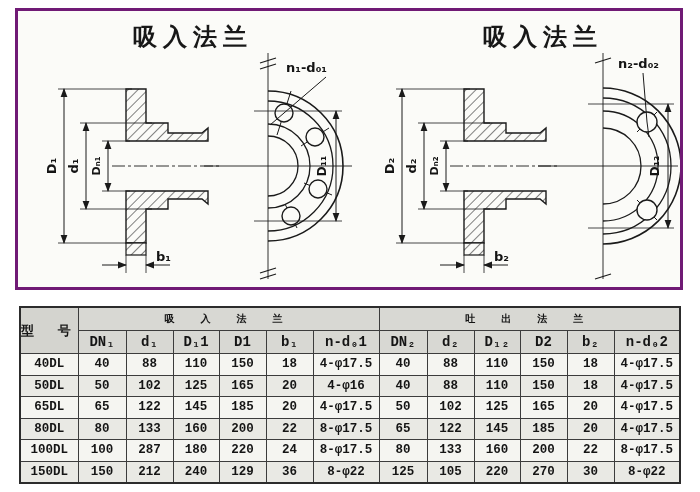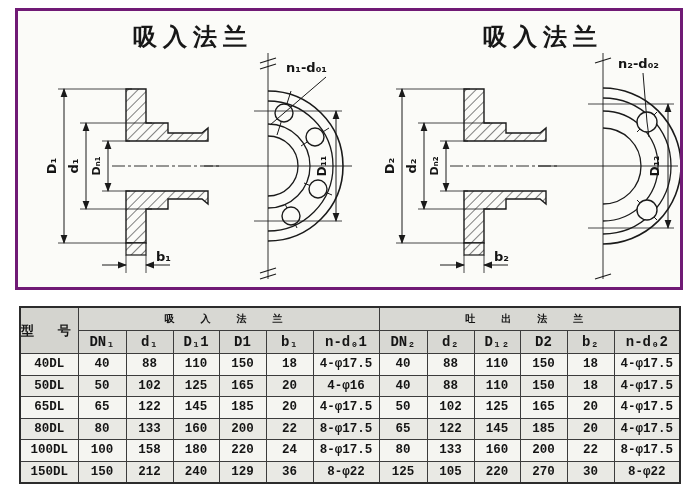--- a/index.html
+++ b/index.html
@@ -263,21 +263,21 @@
         <td>65</td>
         <td>122</td>
         <td>145</td>
         <td>185</td>
         <td>20</td>
         <td>4-φ17.5</td>
       </tr>
       <tr>
         <td>100DL</td>
         <td>100</td>
-        <td>158</td>
+        <td>287</td>
         <td>180</td>
         <td>220</td>
         <td>24</td>
         <td>8-φ17.5</td>
         <td>80</td>
         <td>133</td>
         <td>160</td>
         <td>200</td>
         <td>22</td>
         <td>8-φ17.5</td>

